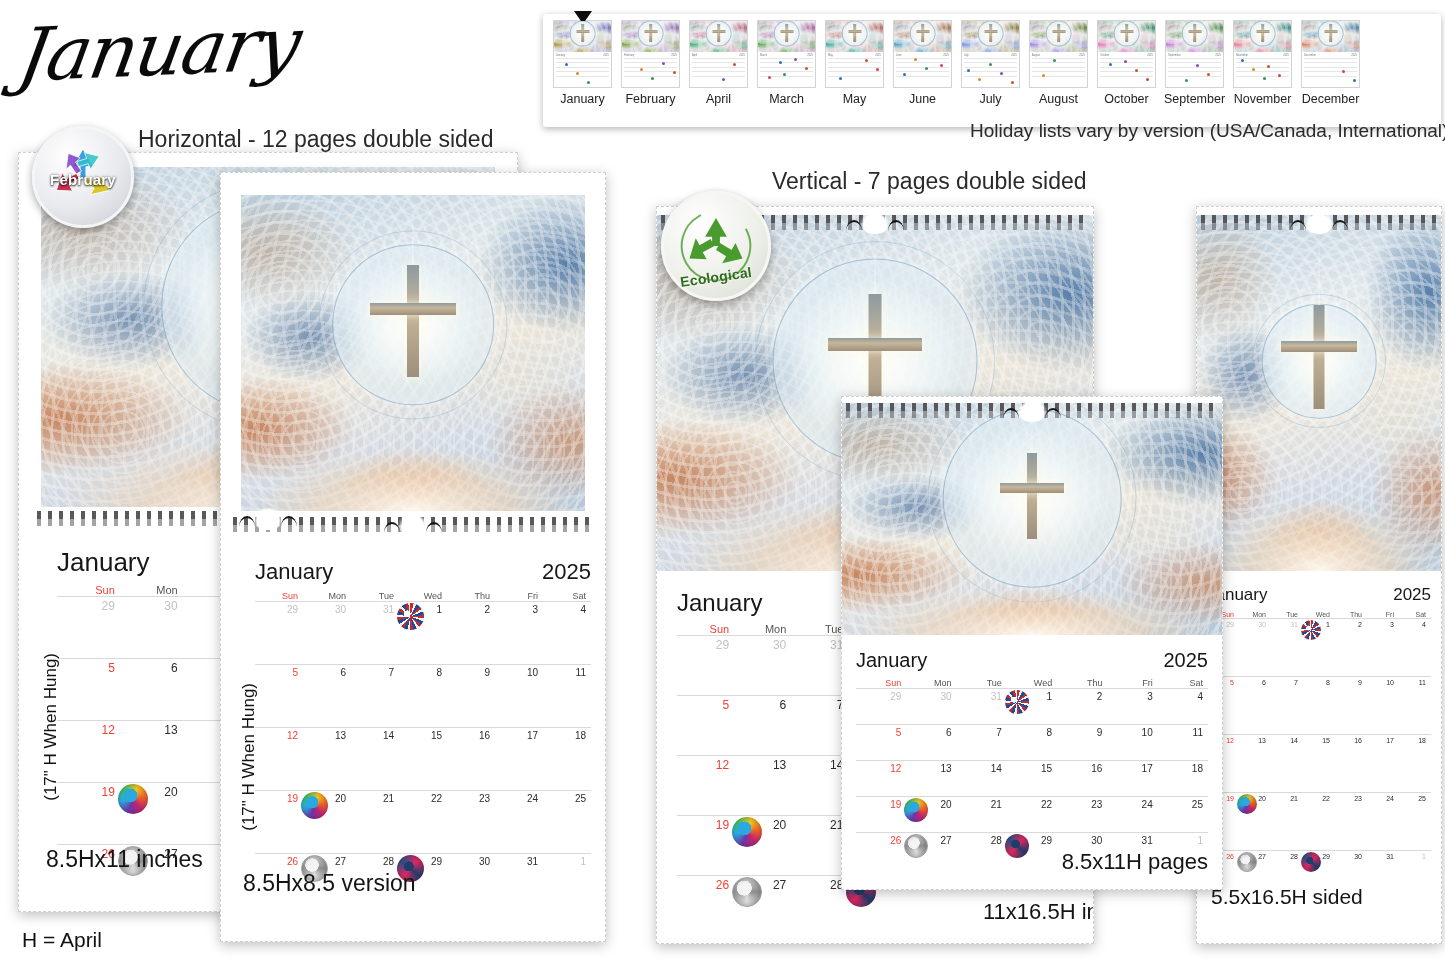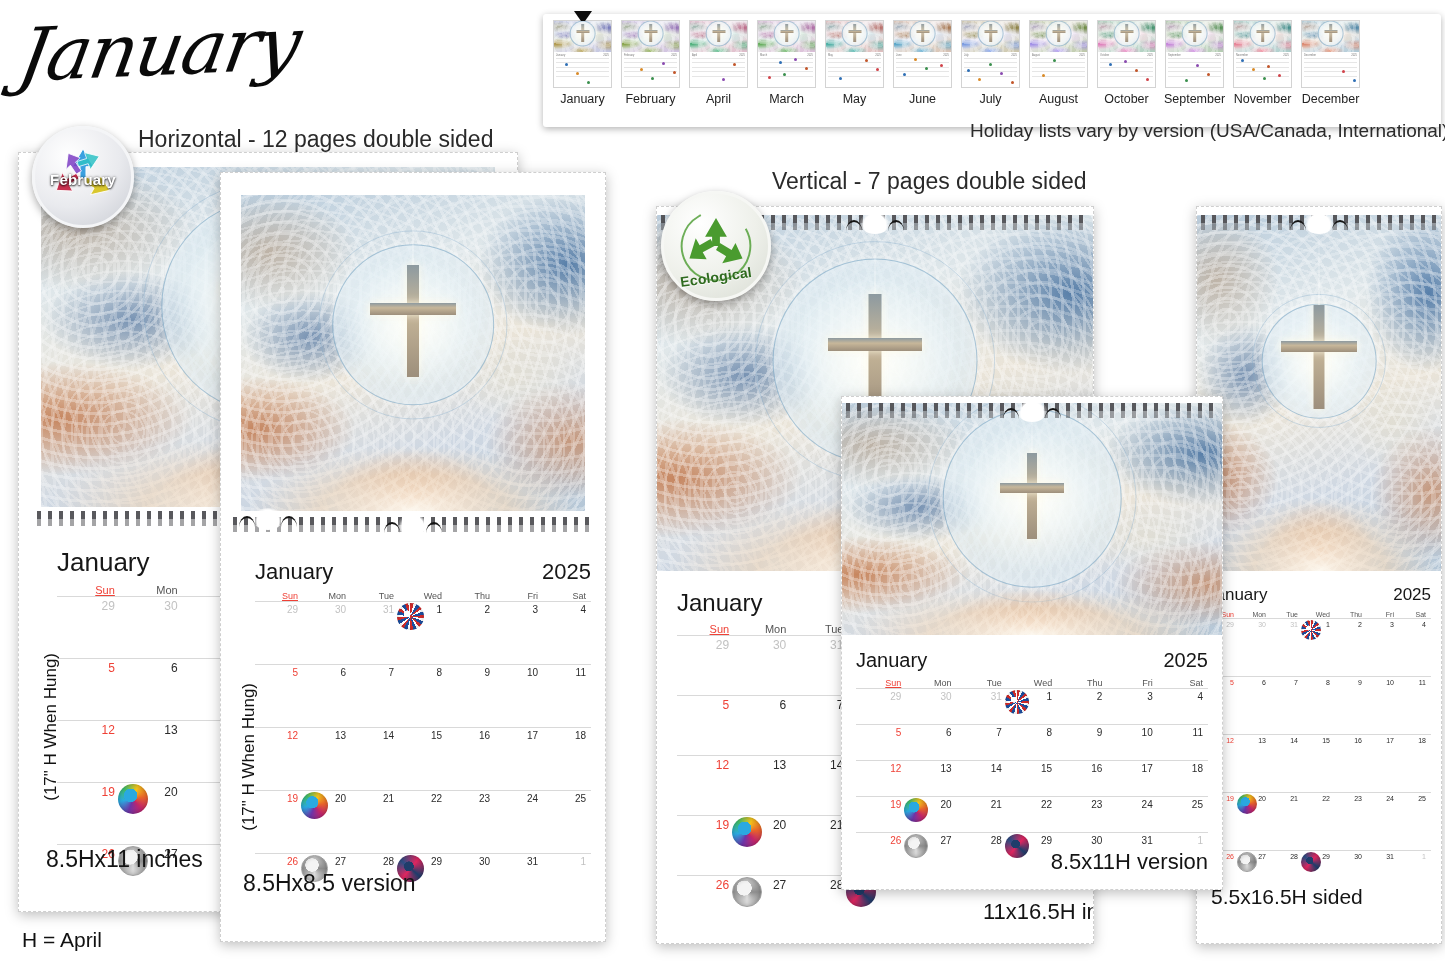--- a/index.html
+++ b/index.html
@@ -213,21 +213,21 @@
   .cal-head {
     display: flex; justify-content: space-between; align-items: baseline;
   }
   .cal-month { font-weight: 400; color: #171717; }
   .cal-year { font-weight: 400; color: #171717; }
   .dow-row {
     display: grid; grid-template-columns: repeat(7, 1fr);
     margin-top: 6px;
   }
   .dow { text-align: right; color: #555; padding-right: 5px; }
-  .dow.sun { color: #ef4136; text-decoration: underline; }
+  .dow.sun { color: #ef4136; }
   .weeks { display: grid; }
   .wk {
     display: grid; grid-template-columns: repeat(7, 1fr);
     border-top: 1px solid #d9d9d9;
     position: relative;
   }
   .day {
     text-align: right; color: #2b2b2b;
     padding: 2px 5px 0 0;
     position: relative;
@@ -1445,21 +1445,21 @@
           <div class="day sun" style="font-size: 10px;"><span>26</span></div>
           <div class="day" style="font-size: 10px;"><span class="sticker s-holocaust" style="width: 24px; height: 24px;"></span><span>27</span></div>
           <div class="day" style="font-size: 10px;"><span>28</span></div>
           <div class="day" style="font-size: 10px;"><span class="sticker s-lunar" style="width: 24px; height: 24px;"></span><span>29</span></div>
           <div class="day" style="font-size: 10px;"><span>30</span></div>
           <div class="day" style="font-size: 10px;"><span>31</span></div>
           <div class="day out" style="font-size: 10px;"><span>1</span></div>
         </div>
       </div>
     </div>
-  <div class="size-label" style="right:14px; bottom:14px; font-size:22px;">8.5x11H version</div>
+  <div class="size-label" style="right:14px; bottom:14px; font-size:22px;">8.5x11H pages</div>
 </div>
 
 <div class="badge" id="badge-repurpose">
   <svg width="74" height="74" viewBox="0 0 100 100">
     <g stroke="#ffffff" stroke-width="1.2">
       <path d="M50 12 L64 36 L54 36 L54 52 L46 52 L46 36 L36 36 Z" fill="#3aa0e0"></path>
       <path d="M86 68 L60 74 L65 65 L51 57 L55 50 L69 58 L74 49 Z" fill="#d9c72e"></path>
       <path d="M14 68 L22 44 L27 53 L41 45 L45 52 L31 60 L36 69 Z" fill="#c7314f"></path>
       <path d="M30 18 L46 24 L40 30 L48 42 L41 46 L33 34 L27 40 Z" fill="#7d3ec4" opacity=".85"></path>
       <path d="M72 22 L60 40 L57 32 L44 36 L42 29 L55 25 L52 17 Z" fill="#2fc2c6" opacity=".85"></path>

